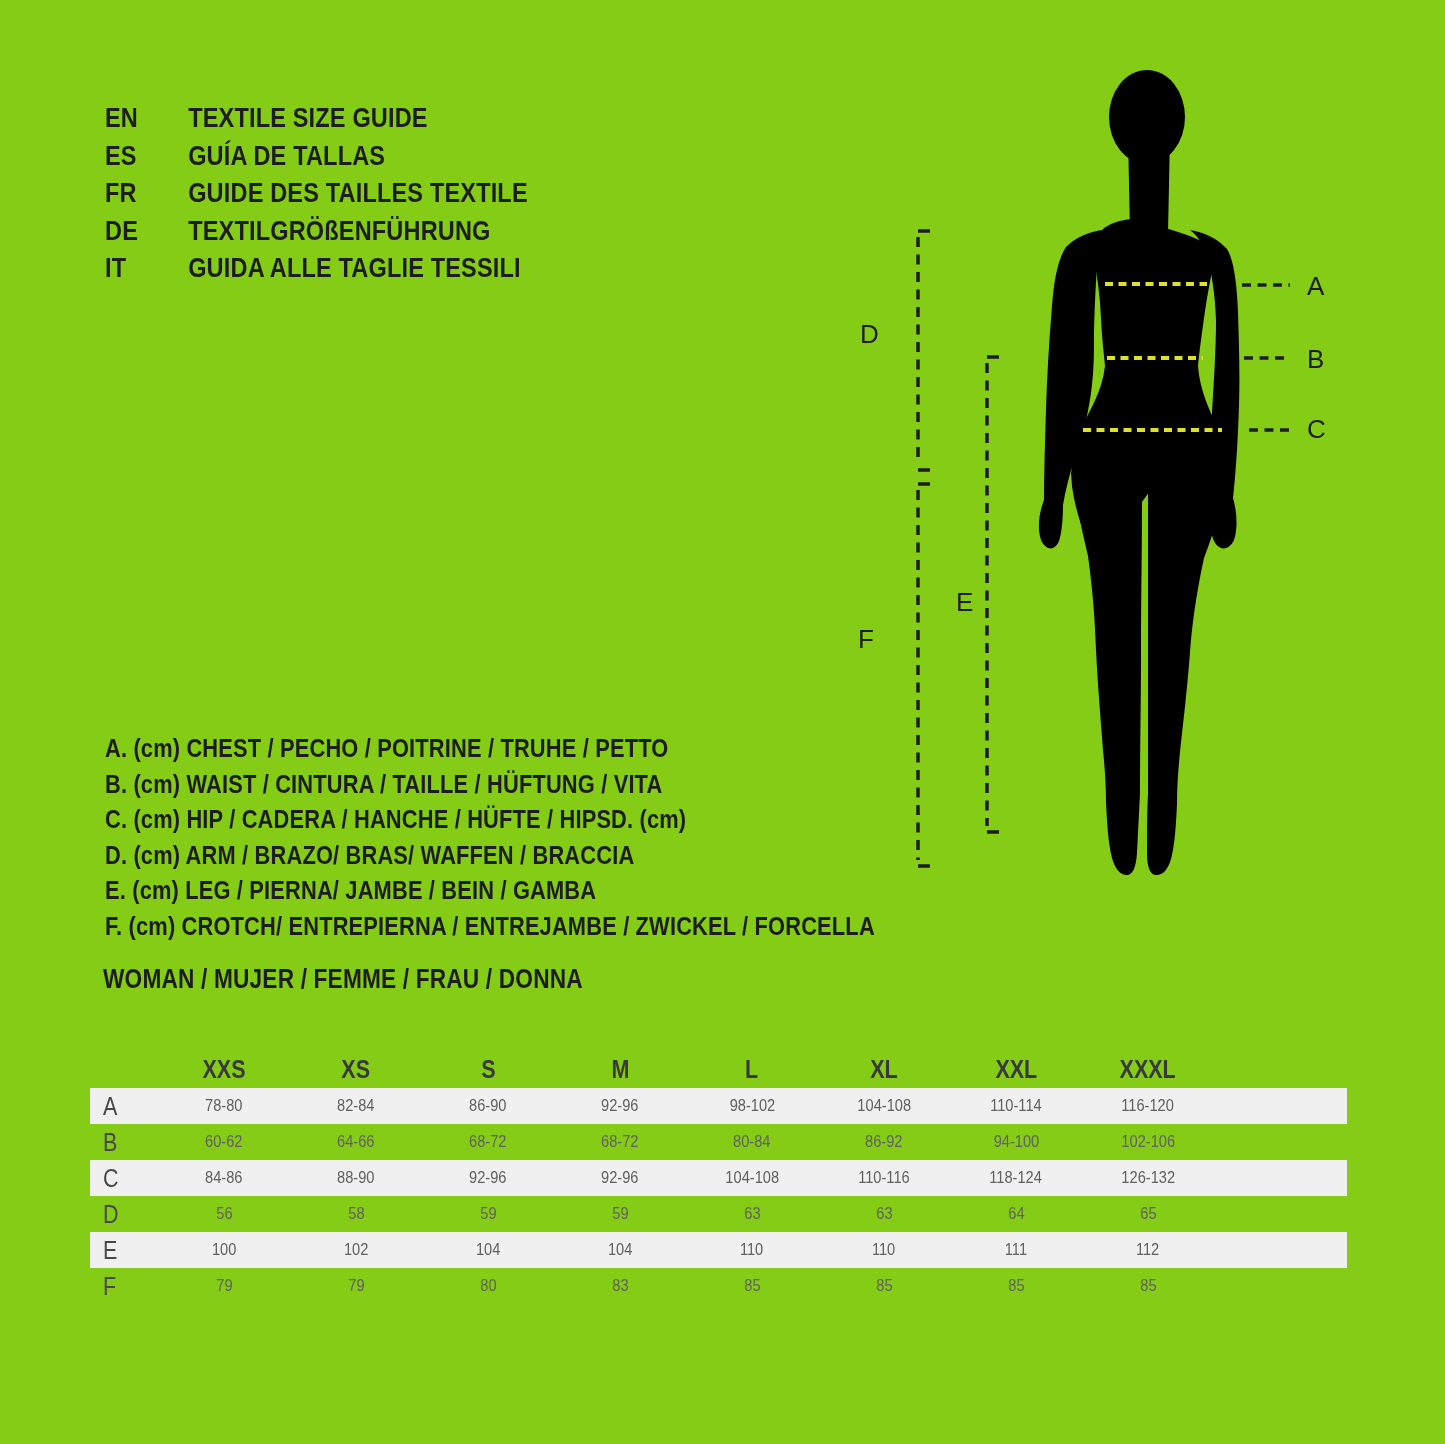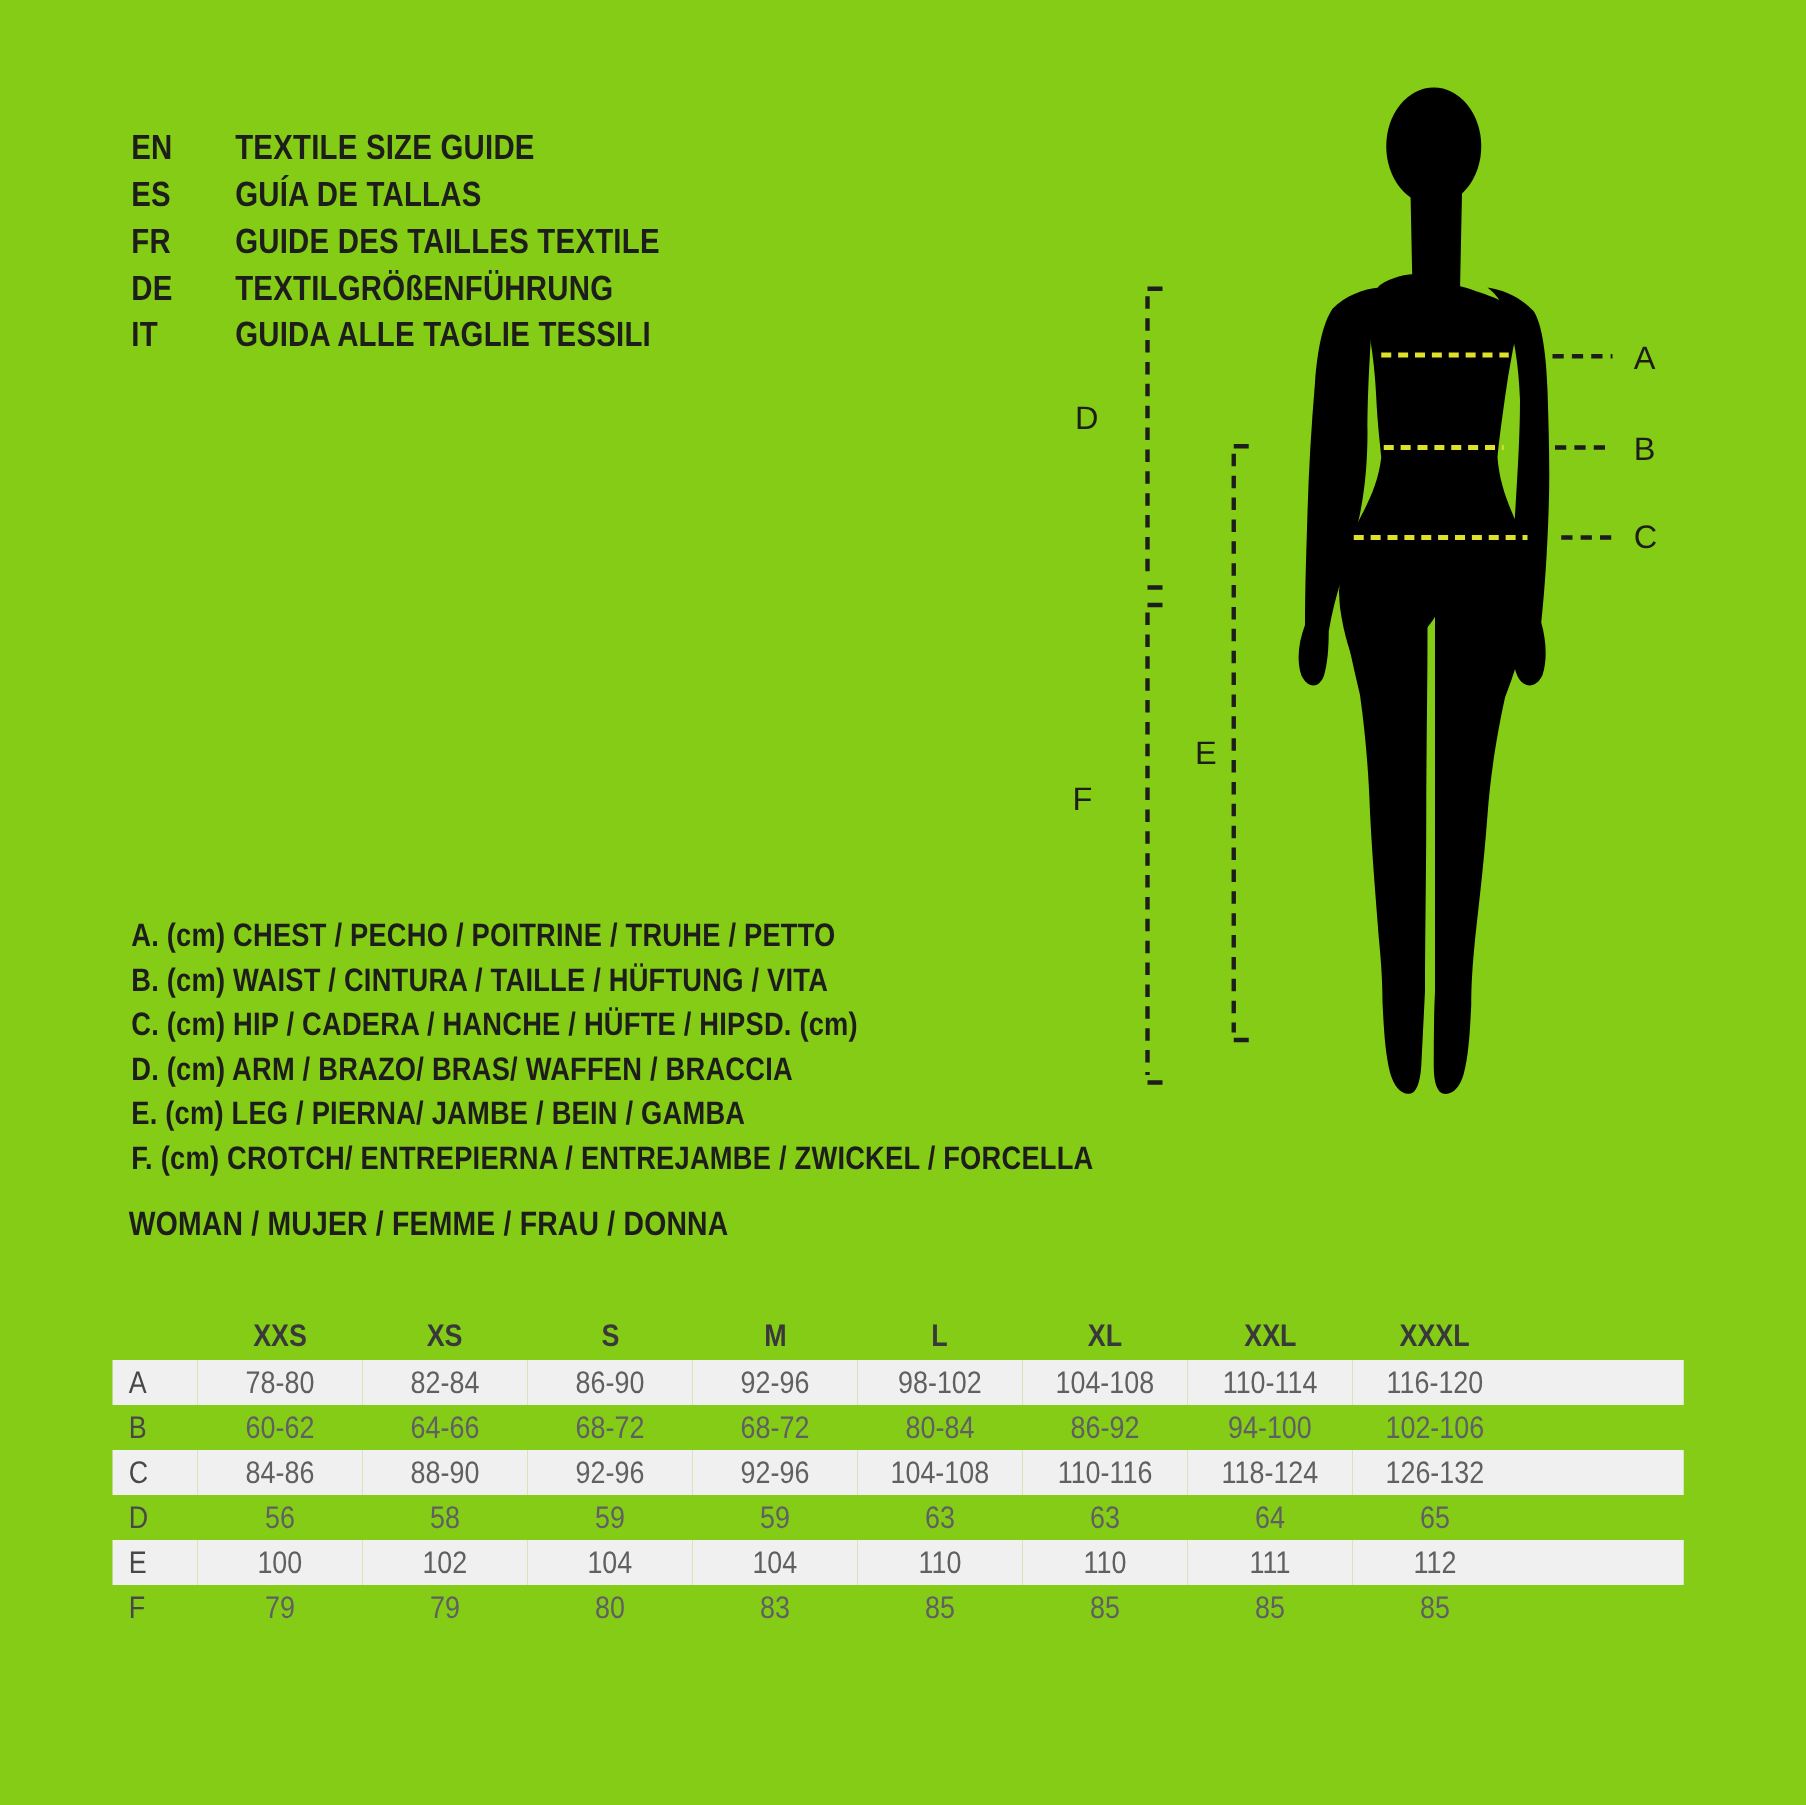--- a/index.html
+++ b/index.html
@@ -60,21 +60,21 @@
   tbody tr { height:36px; }
   td.corner, td.rowlabel { width:68px; text-align:left; }
   td.size-cell, td.value-cell { width:132px; text-align:center; }
   td.size-cell:last-child, td.value-cell:last-child {
     width:265px; padding-right:133px; box-sizing:border-box;
   }
   td span { display:inline-block; transform:scaleX(0.86); transform-origin:50% 50%; }
   td.rowlabel span { margin-left:13px; transform-origin:0 50%; }
   td.size-cell { font-size:25px; font-weight:700; color:#39393b;margin-top:40px; }
   td.rowlabel  { font-size:25px; font-weight:400; color:#48484a; }
-  td.value-cell{ font-size:25px; font-weight:400; color:#606062; }
+  td.value-cell{ font-size:17px; font-weight:400; color:#606062; }
   tbody tr:nth-of-type(odd) td { background:#f0f0f0; }
 </style>
 </head>
 <body>
 
 <div class="canvas">
 
   <div class="lang-block">
 
       <div class="lang-row">

